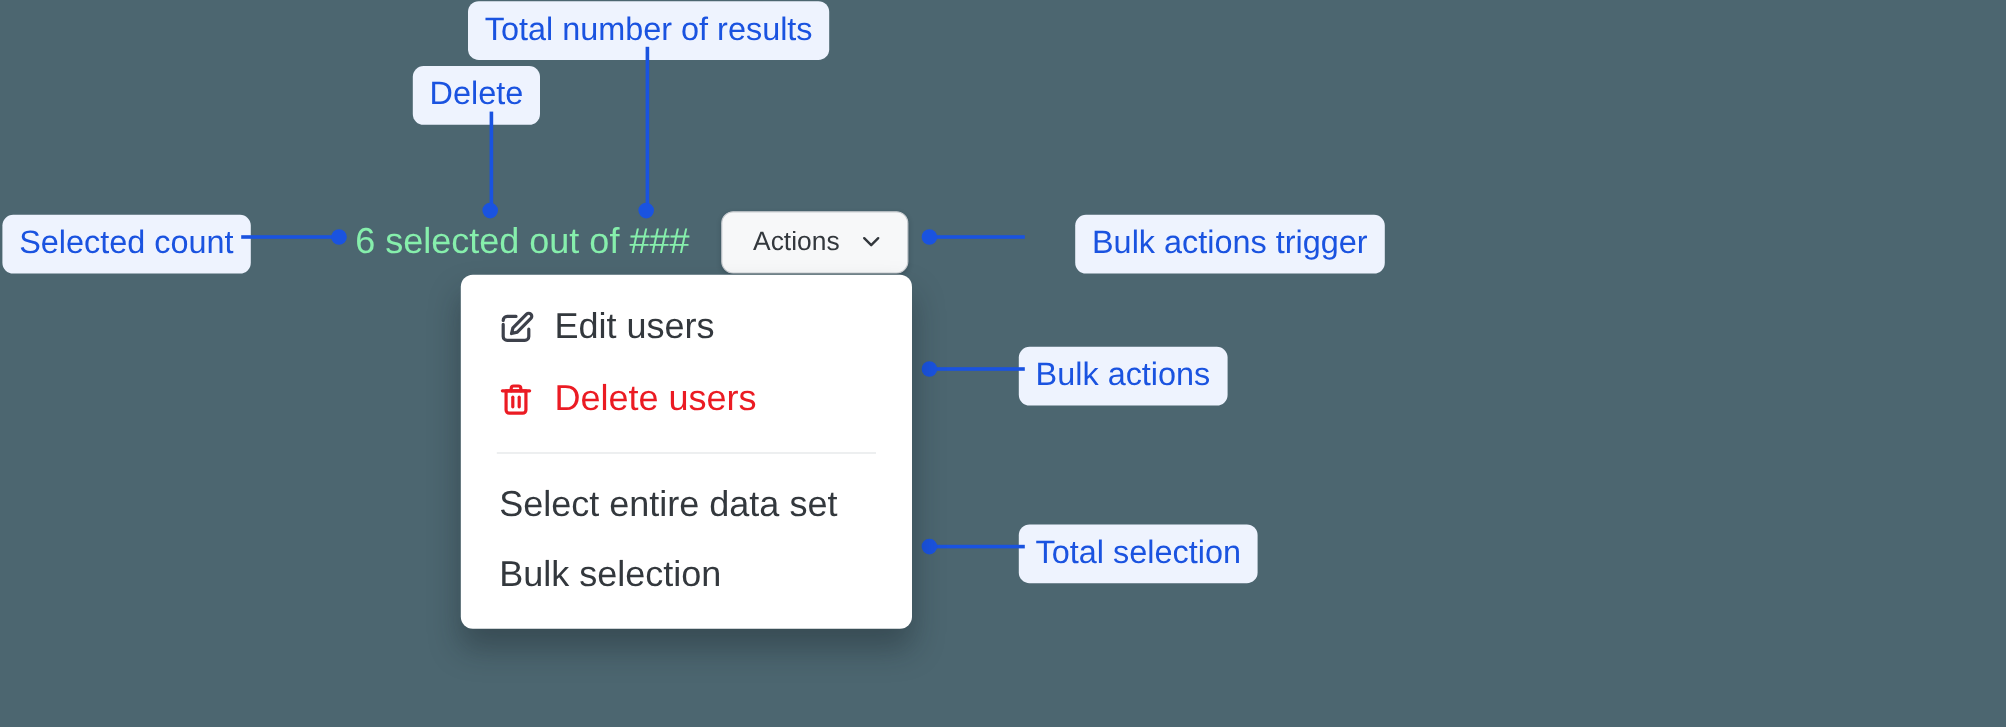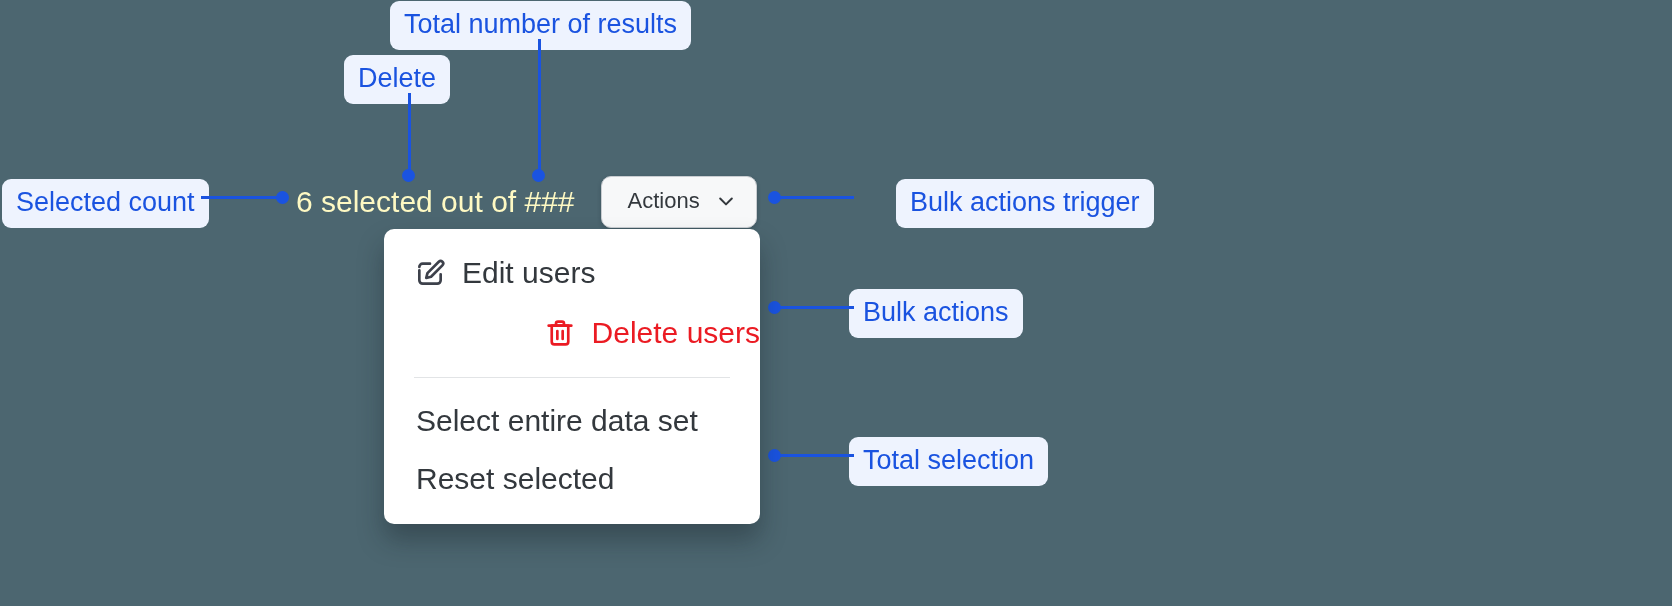--- a/index.html
+++ b/index.html
@@ -57,21 +57,21 @@
   .bulk-bar {
     position: absolute;
     left: 296px;
     top: 176px;
     display: flex;
     align-items: center;
     gap: 26px;
   }
   .selected-count {
     font-size: 30px;
-    color: #fef9c3;
+    color: #86efac;
     line-height: 1;
     white-space: nowrap;
     font-family: "Liberation Sans", sans-serif;
   }
   .actions-btn {
     display: flex;
     align-items: center;
     gap: 16px;
     background: #f7f8f9;
     border: 1px solid #c9cdd1;
@@ -107,21 +107,21 @@
     display: flex;
     align-items: center;
     gap: 16px;
     padding: 14px 0 14px 30px;
     font-size: 30px;
     color: #33383d;
     line-height: 1;
     cursor: pointer;
     white-space: nowrap;
   }
-  .menu-item.danger { color: #eb1b23; justify-content: flex-end; }
+  .menu-item.danger { color: #eb1b23; }
   .menu-item .mi-icon {
     width: 32px;
     height: 32px;
     flex: 0 0 32px;
     display: block;
   }
   .menu-item.plain { padding-left: 32px; }
   .menu-sep {
     height: 1px;
     background: #e2e4e6;
@@ -196,18 +196,18 @@
       <span>Delete users</span>
     </div>
 
     <div class="menu-sep"></div>
 
     <div class="menu-item plain">
       <span>Select entire data set</span>
     </div>
 
     <div class="menu-item plain">
-      <span>Reset selected</span>
+      <span>Bulk selection</span>
     </div>
 
   </div>
 
 </div>
 
 </body></html>

